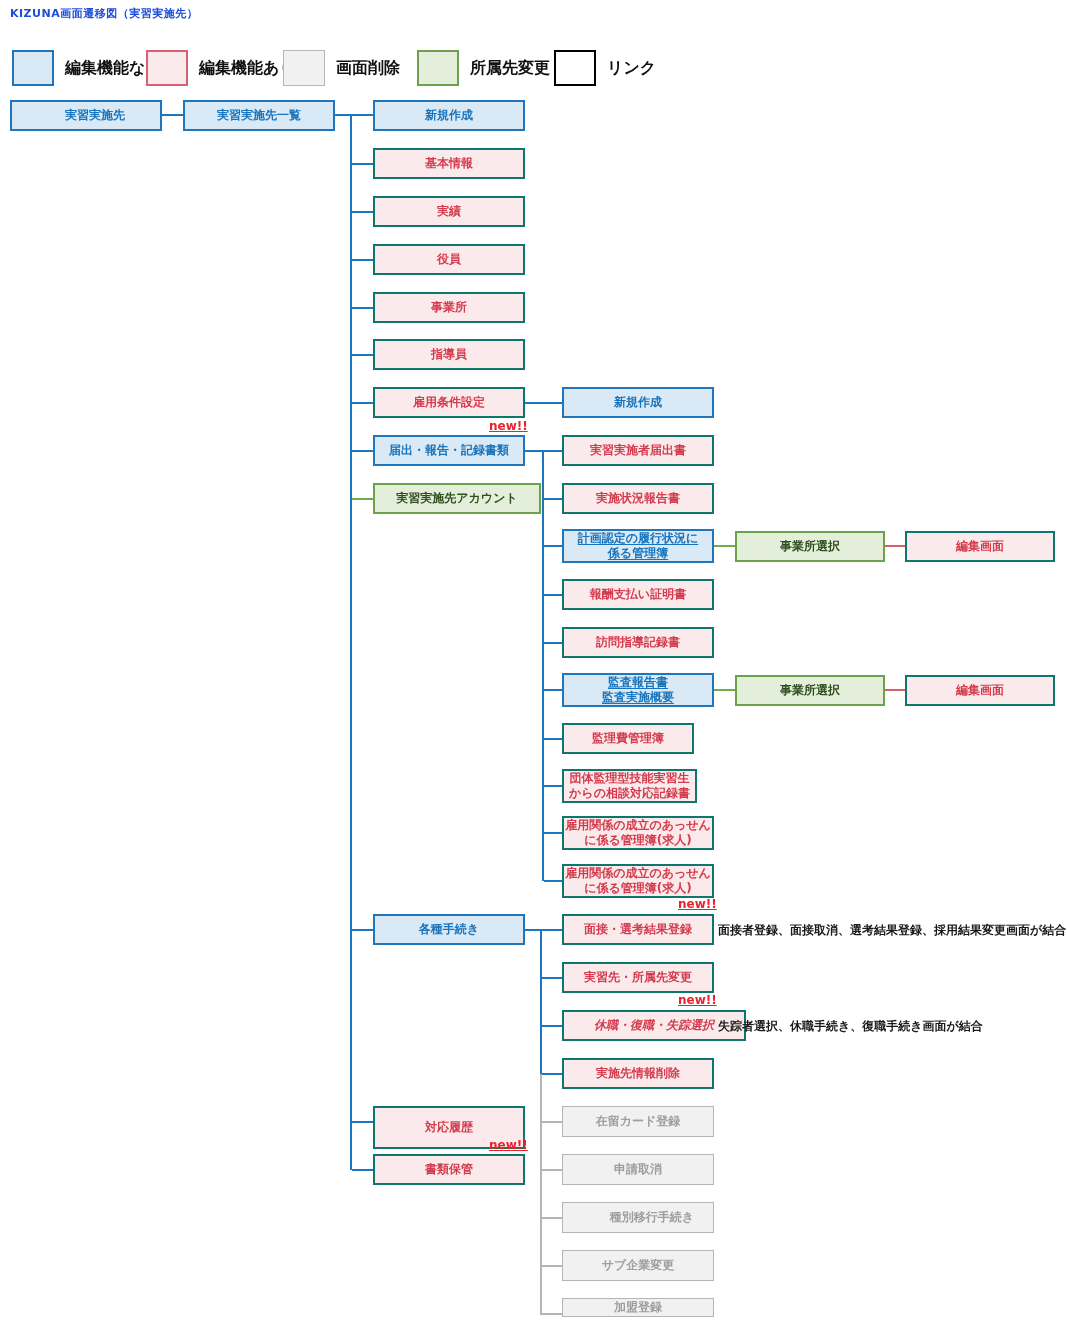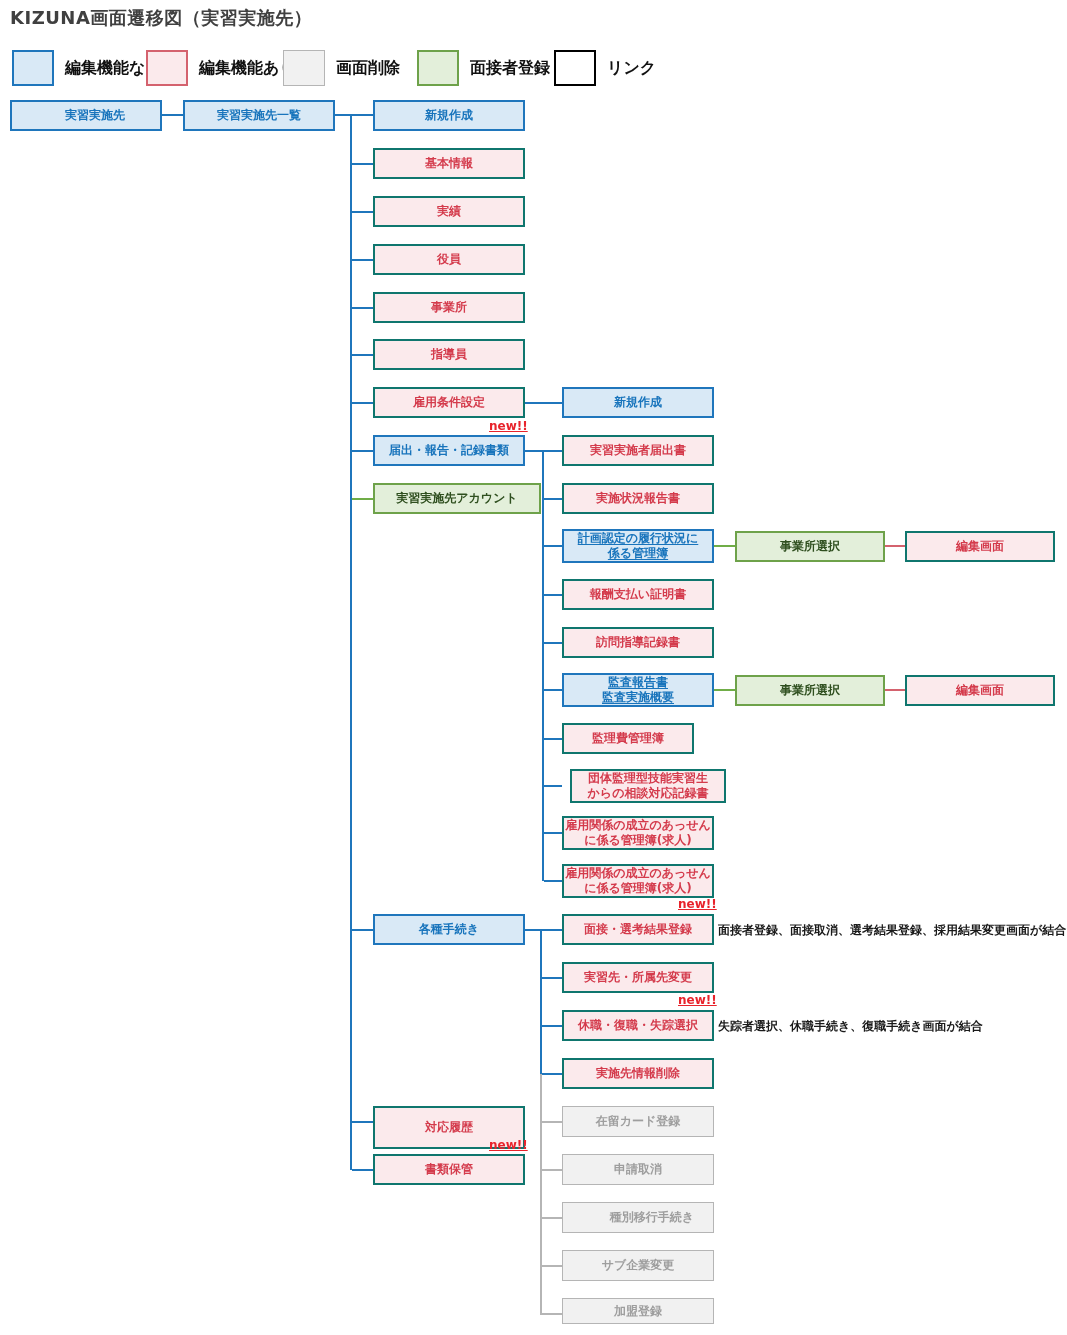--- a/index.html
+++ b/index.html
@@ -5,21 +5,21 @@
   html,body{margin:0;padding:0;background:#fff;}
   #stage{
     position:relative;
     width:1067px;height:1335px;
     background:#fff;
     font-family:"DejaVu Sans","Liberation Sans",sans-serif;
     overflow:hidden;
   }
   #title{
     position:absolute;left:10px;top:6px;
-    font-size:18px;font-weight:bold;color:#404040;
+    font-size:11px;font-weight:bold;color:#1d4ed8;
     letter-spacing:.5px;
   }
   
   .legend-item{position:absolute;top:50px;height:36px;}
   .swatch{position:absolute;top:0;width:42px;height:36px;box-sizing:border-box;}
   .sw-blue {background:#D9E9F6;border:2px solid #1F76BC;}
   .sw-pink {background:#FBEAEC;border:2px solid #D4626E;}
   .sw-gray {background:#F1F1F1;border:1px solid #B5B5B5;}
   .sw-green{background:#E3EFDA;border:2px solid #6EA24A;}
   .sw-link {background:#FFFFFF;border:2px solid #000000;}
@@ -65,21 +65,21 @@
   <div class="legend-item" style="left:146px">
     <span class="swatch sw-pink"></span>
     <span class="legend-label">編集機能あり</span>
   </div>
   <div class="legend-item" style="left:283px">
     <span class="swatch sw-gray"></span>
     <span class="legend-label">画面削除</span>
   </div>
   <div class="legend-item" style="left:417px">
     <span class="swatch sw-green"></span>
-    <span class="legend-label">面接者登録</span>
+    <span class="legend-label">所属先変更</span>
   </div>
   <div class="legend-item" style="left:554px">
     <span class="swatch sw-link"></span>
     <span class="legend-label">リンク</span>
   </div>
 
   <div id="nodes-layer">
       <div class="node blue" style="left: 10px; top: 100px; width: 152px; height: 31px; padding-left: 18px;">実習実施先</div>
       <div class="node blue" style="left: 183px; top: 100px; width: 152px; height: 31px;">実習実施先一覧</div>
       <div class="node blue" style="left: 373px; top: 100px; width: 152px; height: 31px;">新規作成</div>
@@ -97,35 +97,35 @@
       <div class="node blue" style="left: 562px; top: 387px; width: 152px; height: 31px;">新規作成</div>
       <div class="node pink" style="left: 562px; top: 435px; width: 152px; height: 31px;">実習実施者届出書</div>
       <div class="node pink" style="left: 562px; top: 483px; width: 152px; height: 31px;">実施状況報告書</div>
       <div class="node blue u" style="left: 562px; top: 529px; width: 152px; height: 34px;">計画認定の履行状況に
 係る管理簿</div>
       <div class="node pink" style="left: 562px; top: 579px; width: 152px; height: 31px;">報酬支払い証明書</div>
       <div class="node pink" style="left: 562px; top: 627px; width: 152px; height: 31px;">訪問指導記録書</div>
       <div class="node blue u" style="left: 562px; top: 673px; width: 152px; height: 34px;">監査報告書
 監査実施概要</div>
       <div class="node pink" style="left: 562px; top: 723px; width: 132px; height: 31px;">監理費管理簿</div>
-      <div class="node pink" style="left: 562px; top: 769px; width: 156px; height: 34px; margin-left: 8px;">団体監理型技能実習生
+      <div class="node pink" style="left: 562px; top: 769px; width: 135px; height: 34px;">団体監理型技能実習生
 からの相談対応記録書</div>
       <div class="node pink" style="left: 562px; top: 816px; width: 152px; height: 34px;">雇用関係の成立のあっせん
 に係る管理簿(求人)</div>
       <div class="node pink" style="left: 562px; top: 864px; width: 152px; height: 34px;">雇用関係の成立のあっせん
 に係る管理簿(求人)</div>
       <div class="node pink" style="left: 562px; top: 914px; width: 152px; height: 31px;">面接・選考結果登録</div>
       <div class="node pink" style="left: 562px; top: 962px; width: 152px; height: 31px;">実習先・所属先変更</div>
-      <div class="node pink" style="left: 562px; top: 1010px; width: 152px; height: 31px;">休職・復職・失踪選択</div>
+      <div class="node pink" style="left: 562px; top: 1010px; width: 184px; height: 31px; font-style: italic;">休職・復職・失踪選択</div>
       <div class="node pink" style="left: 562px; top: 1058px; width: 152px; height: 31px;">実施先情報削除</div>
       <div class="node gray" style="left: 562px; top: 1106px; width: 152px; height: 31px;">在留カード登録</div>
       <div class="node gray" style="left: 562px; top: 1154px; width: 152px; height: 31px;">申請取消</div>
       <div class="node gray" style="left: 562px; top: 1202px; width: 152px; height: 31px; padding-left: 28px;">種別移行手続き</div>
       <div class="node gray" style="left: 562px; top: 1250px; width: 152px; height: 31px;">サブ企業変更</div>
-      <div class="node gray" style="left: 562px; top: 1298px; width: 152px; height: 26px;">加盟登録</div>
+      <div class="node gray" style="left: 562px; top: 1298px; width: 152px; height: 19px;">加盟登録</div>
       <div class="node green" style="left: 735px; top: 531px; width: 150px; height: 31px;">事業所選択</div>
       <div class="node pink" style="left: 905px; top: 531px; width: 150px; height: 31px;">編集画面</div>
       <div class="node green" style="left: 735px; top: 675px; width: 150px; height: 31px;">事業所選択</div>
       <div class="node pink" style="left: 905px; top: 675px; width: 150px; height: 31px;">編集画面</div>
     </div>
   <div id="lines-layer">
       <div class="line" style="left: 162px; top: 114px; width: 21px; height: 2px; background: rgb(31, 118, 188);"></div>
       <div class="line" style="left: 335px; top: 114px; width: 38px; height: 2px; background: rgb(31, 118, 188);"></div>
       <div class="line" style="left: 350px; top: 114px; width: 2px; height: 1056px; background: rgb(31, 118, 188);"></div>
       <div class="line" style="left: 352px; top: 163px; width: 21px; height: 2px; background: rgb(31, 118, 188);"></div>

